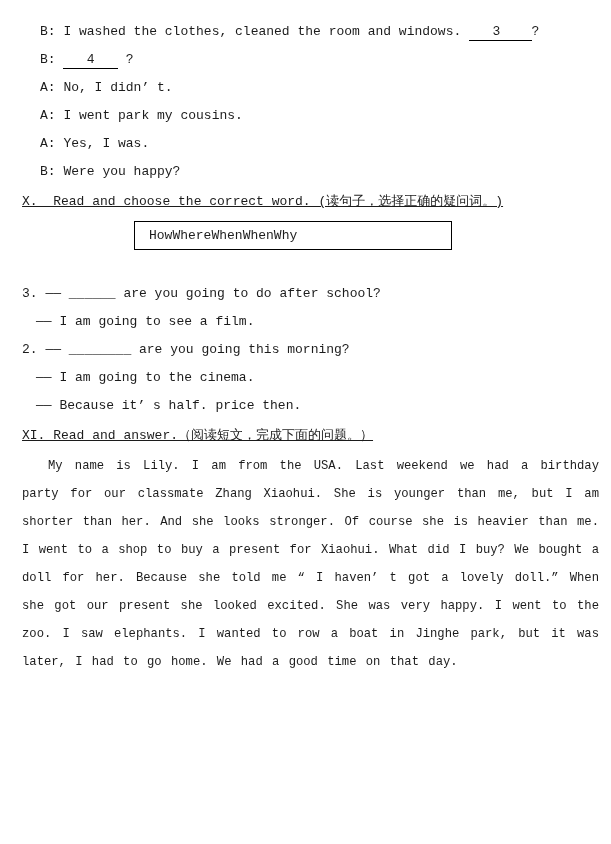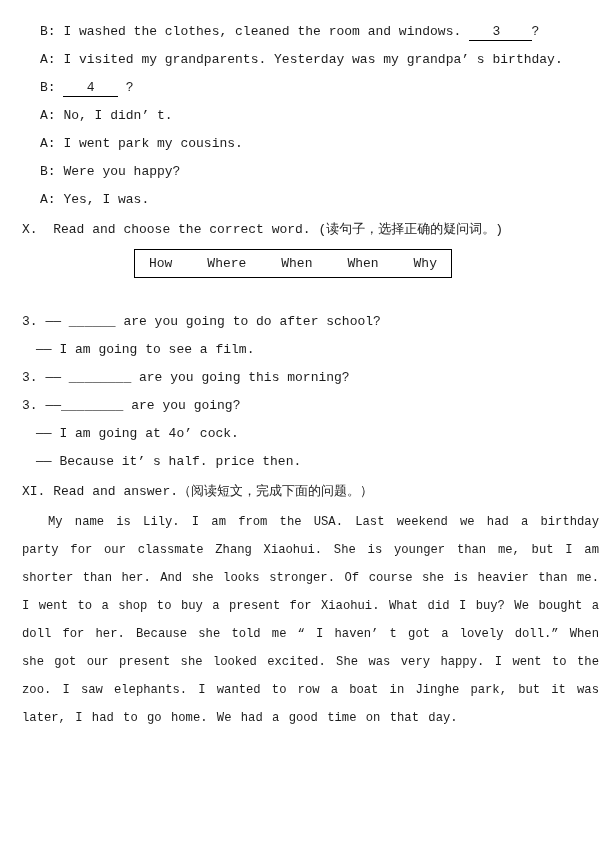--- a/index.html
+++ b/index.html
@@ -24,28 +24,28 @@
   .blank {
     display: inline-block;
     border-bottom: 1px solid #000;
     white-space: pre;
     line-height: 16px;
   }
   .heading {
     line-height: 28px;
     margin-top: 2px;
     white-space: pre;
+    text-decoration: underline;
   }
   .word-box {
     width: 318px;
     margin: 5px 0 6px 112px;
     border: 1px solid #000;
     padding: 4px 14px;
     display: flex;
-    justify-content: space-between;
     line-height: 19px;
   }
   .word-box span { white-space: pre; }
   .items { margin-top: 30px; }
   .item-q {
     line-height: 28px;
     white-space: pre;
   }
   .item-a {
     line-height: 28px;
@@ -62,49 +62,45 @@
     word-spacing: 2px;
   }
 </style>
 </head>
 <body>
 
 <div class="page">
 
   <div class="dialogue">
     <div class="dlg-line"><span>B: I washed the clothes, cleaned the room and windows. </span><span class="blank">   3    </span><span>?</span></div>
-    <div class="dlg-line"><span>A: I visited my grandparents. Yesterday was my grandpa’ s birthday.</span><span class="blank"></span><span></span></div>
     <div class="dlg-line"><span>B: </span><span class="blank">   4   </span><span> ?</span></div>
     <div class="dlg-line"><span>A: No, I didn’ t.</span><span class="blank"></span><span></span></div>
     <div class="dlg-line"><span>A: I went park my cousins.</span><span class="blank"></span><span></span></div>
+    <div class="dlg-line"><span>A: Yes, I was.</span><span class="blank"></span><span></span></div>
     <div class="dlg-line"><span>B: Were you happy?</span><span class="blank"></span><span></span></div>
-    <div class="dlg-line"><span>A: Yes, I was.</span><span class="blank"></span><span></span></div>
   </div>
 
   <div class="heading">X.  Read and choose the correct word. (读句子，选择正确的疑问词。)</div>
 
   <div class="word-box">
     <span>How</span>
     <span>Where</span>
     <span>When</span>
     <span>When</span>
     <span>Why</span>
   </div>
 
   <div class="items">
     <div>
       <div class="item-q">3. —— ______ are you going to do after school?</div>
       <div class="item-a">—— I am going to see a film.</div>
     </div>
     <div>
-      <div class="item-q">3. —— ________ are you going this morning?</div>
-    </div>
-    <div>
-      <div class="item-q">3. ——________ are you going?</div>
-      <div class="item-a">—— I am going at 4o’ cock.</div>
+      <div class="item-q">2. —— ________ are you going this morning?</div>
+      <div class="item-a">—— I am going to the cinema.</div>
     </div>
     <div>
       <div class="item-a">—— Because it’ s half. price then.</div>
     </div>
   </div>
 
   <div class="heading">XI. Read and answer.（阅读短文，完成下面的问题。）</div>
 
   <p class="passage">My name is Lily. I am from the USA. Last weekend we had a birthday party for our classmate Zhang Xiaohui. She is younger than me, but I am shorter than her. And she looks stronger. Of course she is heavier than me. I went to a shop to buy a present for Xiaohui. What did I buy? We bought a doll for her. Because she told me “ I haven’ t got a lovely doll.” When she got our present she looked excited. She was very happy. I went to the zoo. I saw elephants. I wanted to row a boat in Jinghe park, but it was later, I had to go home. We had a good time on that day.</p>
 

